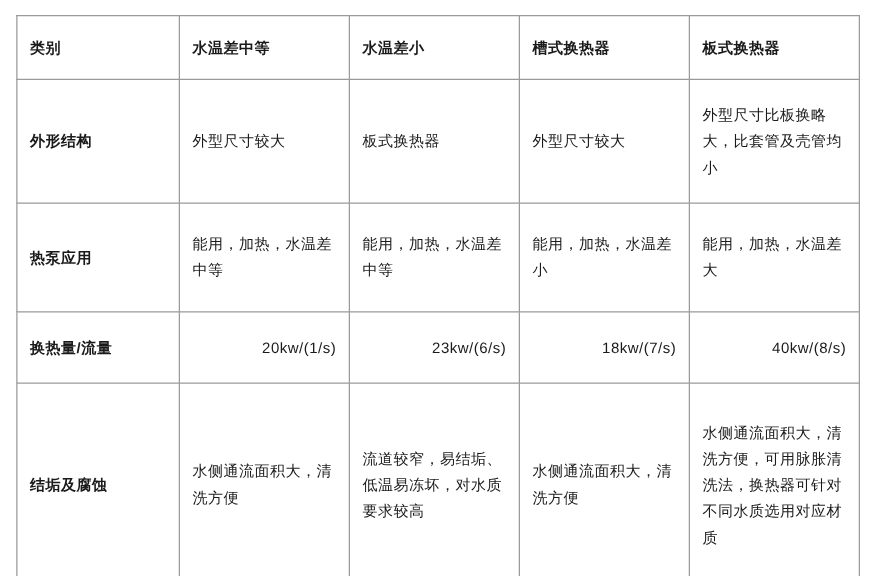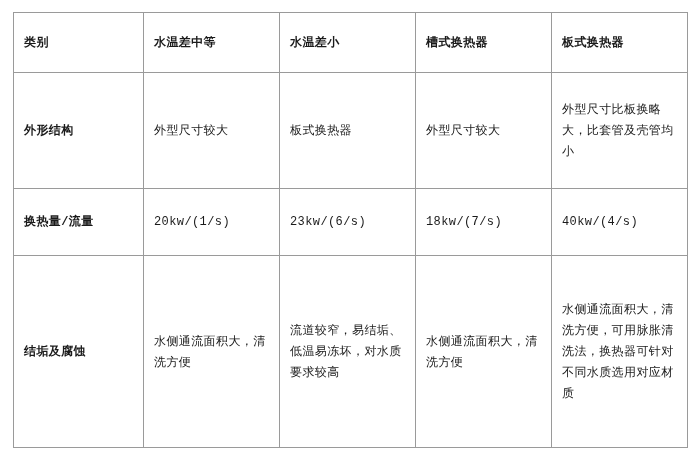--- a/index.html
+++ b/index.html
@@ -46,26 +46,27 @@
     font-weight: bold;
     height: 42px;
     padding-top: 4px;
     padding-bottom: 4px;
   }
   td.rowlabel {
     font-weight: bold;
   }
   .r-shape td { height: 86px; }
   .r-heatpump td { height: 74px; }
-  .r-flow td { height: 44px; font-family: Liberation Mono, monospace; }
+  .r-flow td { height: 44px; }
   .r-scale td { height: 150px; }
 
   td.num {
     letter-spacing: 0;
     word-break: normal;
+    text-align: right;
   }
 </style>
 </head>
 <body>
 
 <div class="page">
   <table class="comparison">
     <colgroup>
       <col class="c0">
         <col class="c1">
@@ -83,27 +84,34 @@
       </tr>
 
       <tr class="r-shape">
         <td class="rowlabel">外形结构</td>
         <td>外型尺寸较大</td>
         <td>板式换热器</td>
         <td>外型尺寸较大</td>
         <td>外型尺寸比板换略大，比套管及壳管均小</td>
       </tr>
 
+      <tr class="r-heatpump">
+        <td class="rowlabel">热泵应用</td>
+        <td>能用，加热，水温差中等</td>
+        <td>能用，加热，水温差中等</td>
+        <td>能用，加热，水温差小</td>
+        <td>能用，加热，水温差大</td>
+      </tr>
 
       <tr class="r-flow">
         <td class="rowlabel">换热量/流量</td>
         <td class="num">20kw/(1/s)</td>
         <td class="num">23kw/(6/s)</td>
         <td class="num">18kw/(7/s)</td>
-        <td class="num">40kw/(4/s)</td>
+        <td class="num">40kw/(8/s)</td>
       </tr>
 
       <tr class="r-scale">
         <td class="rowlabel">结垢及腐蚀</td>
         <td>水侧通流面积大，清洗方便</td>
         <td>流道较窄，易结垢、低温易冻坏，对水质要求较高</td>
         <td>水侧通流面积大，清洗方便</td>
         <td>水侧通流面积大，清洗方便，可用脉胀清洗法，换热器可针对不同水质选用对应材质</td>
       </tr>
     </tbody>

